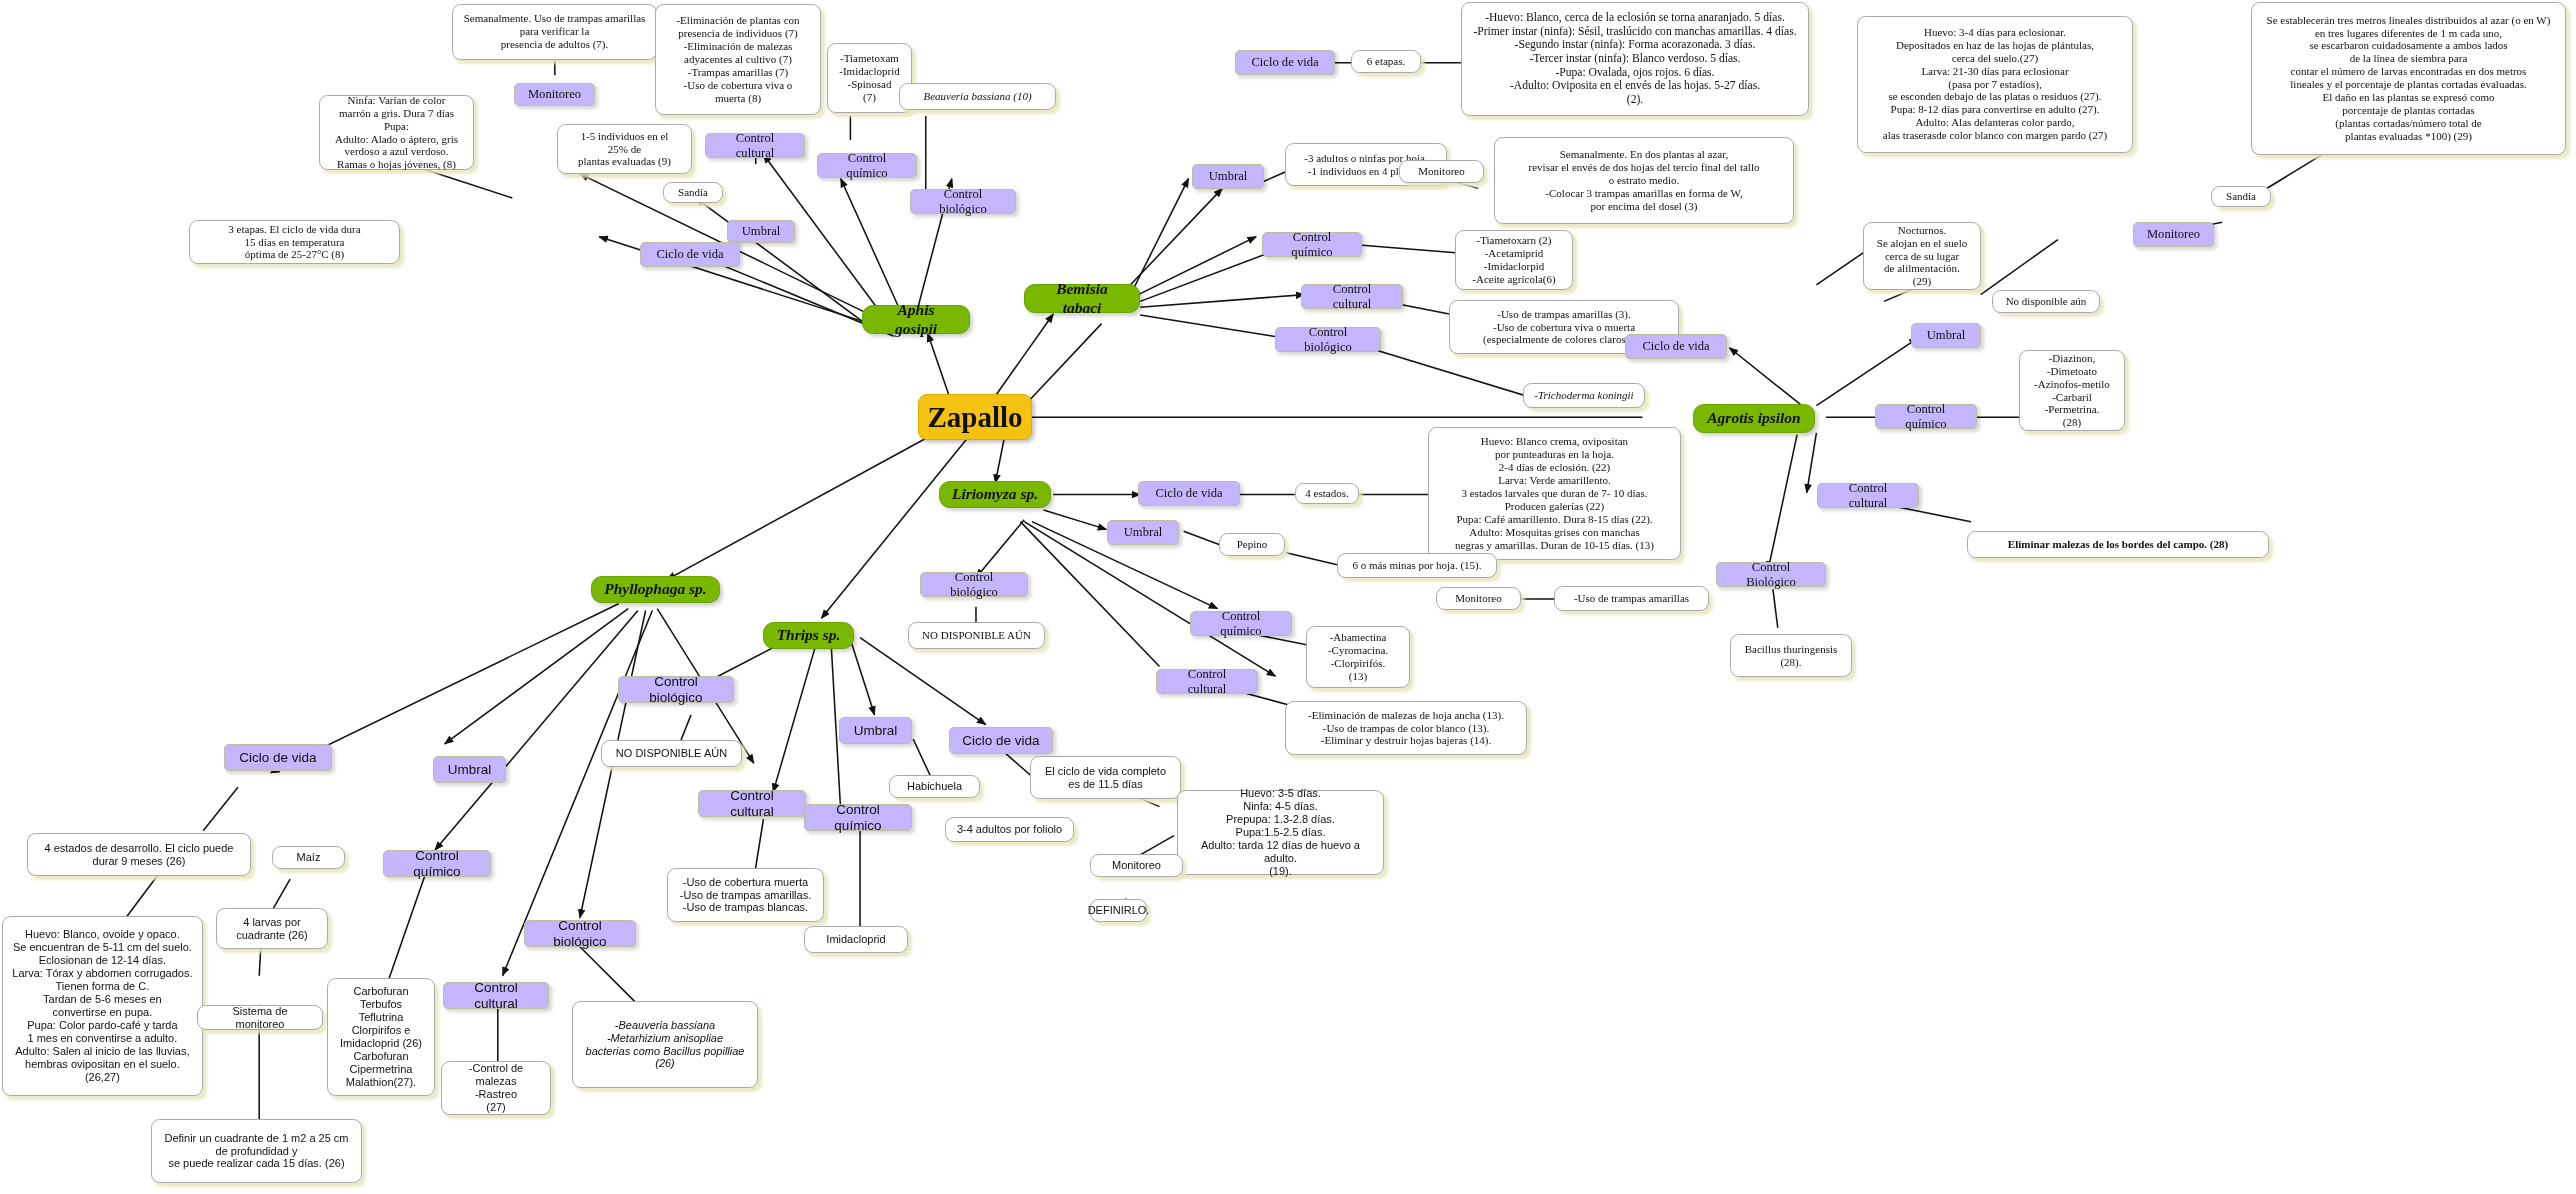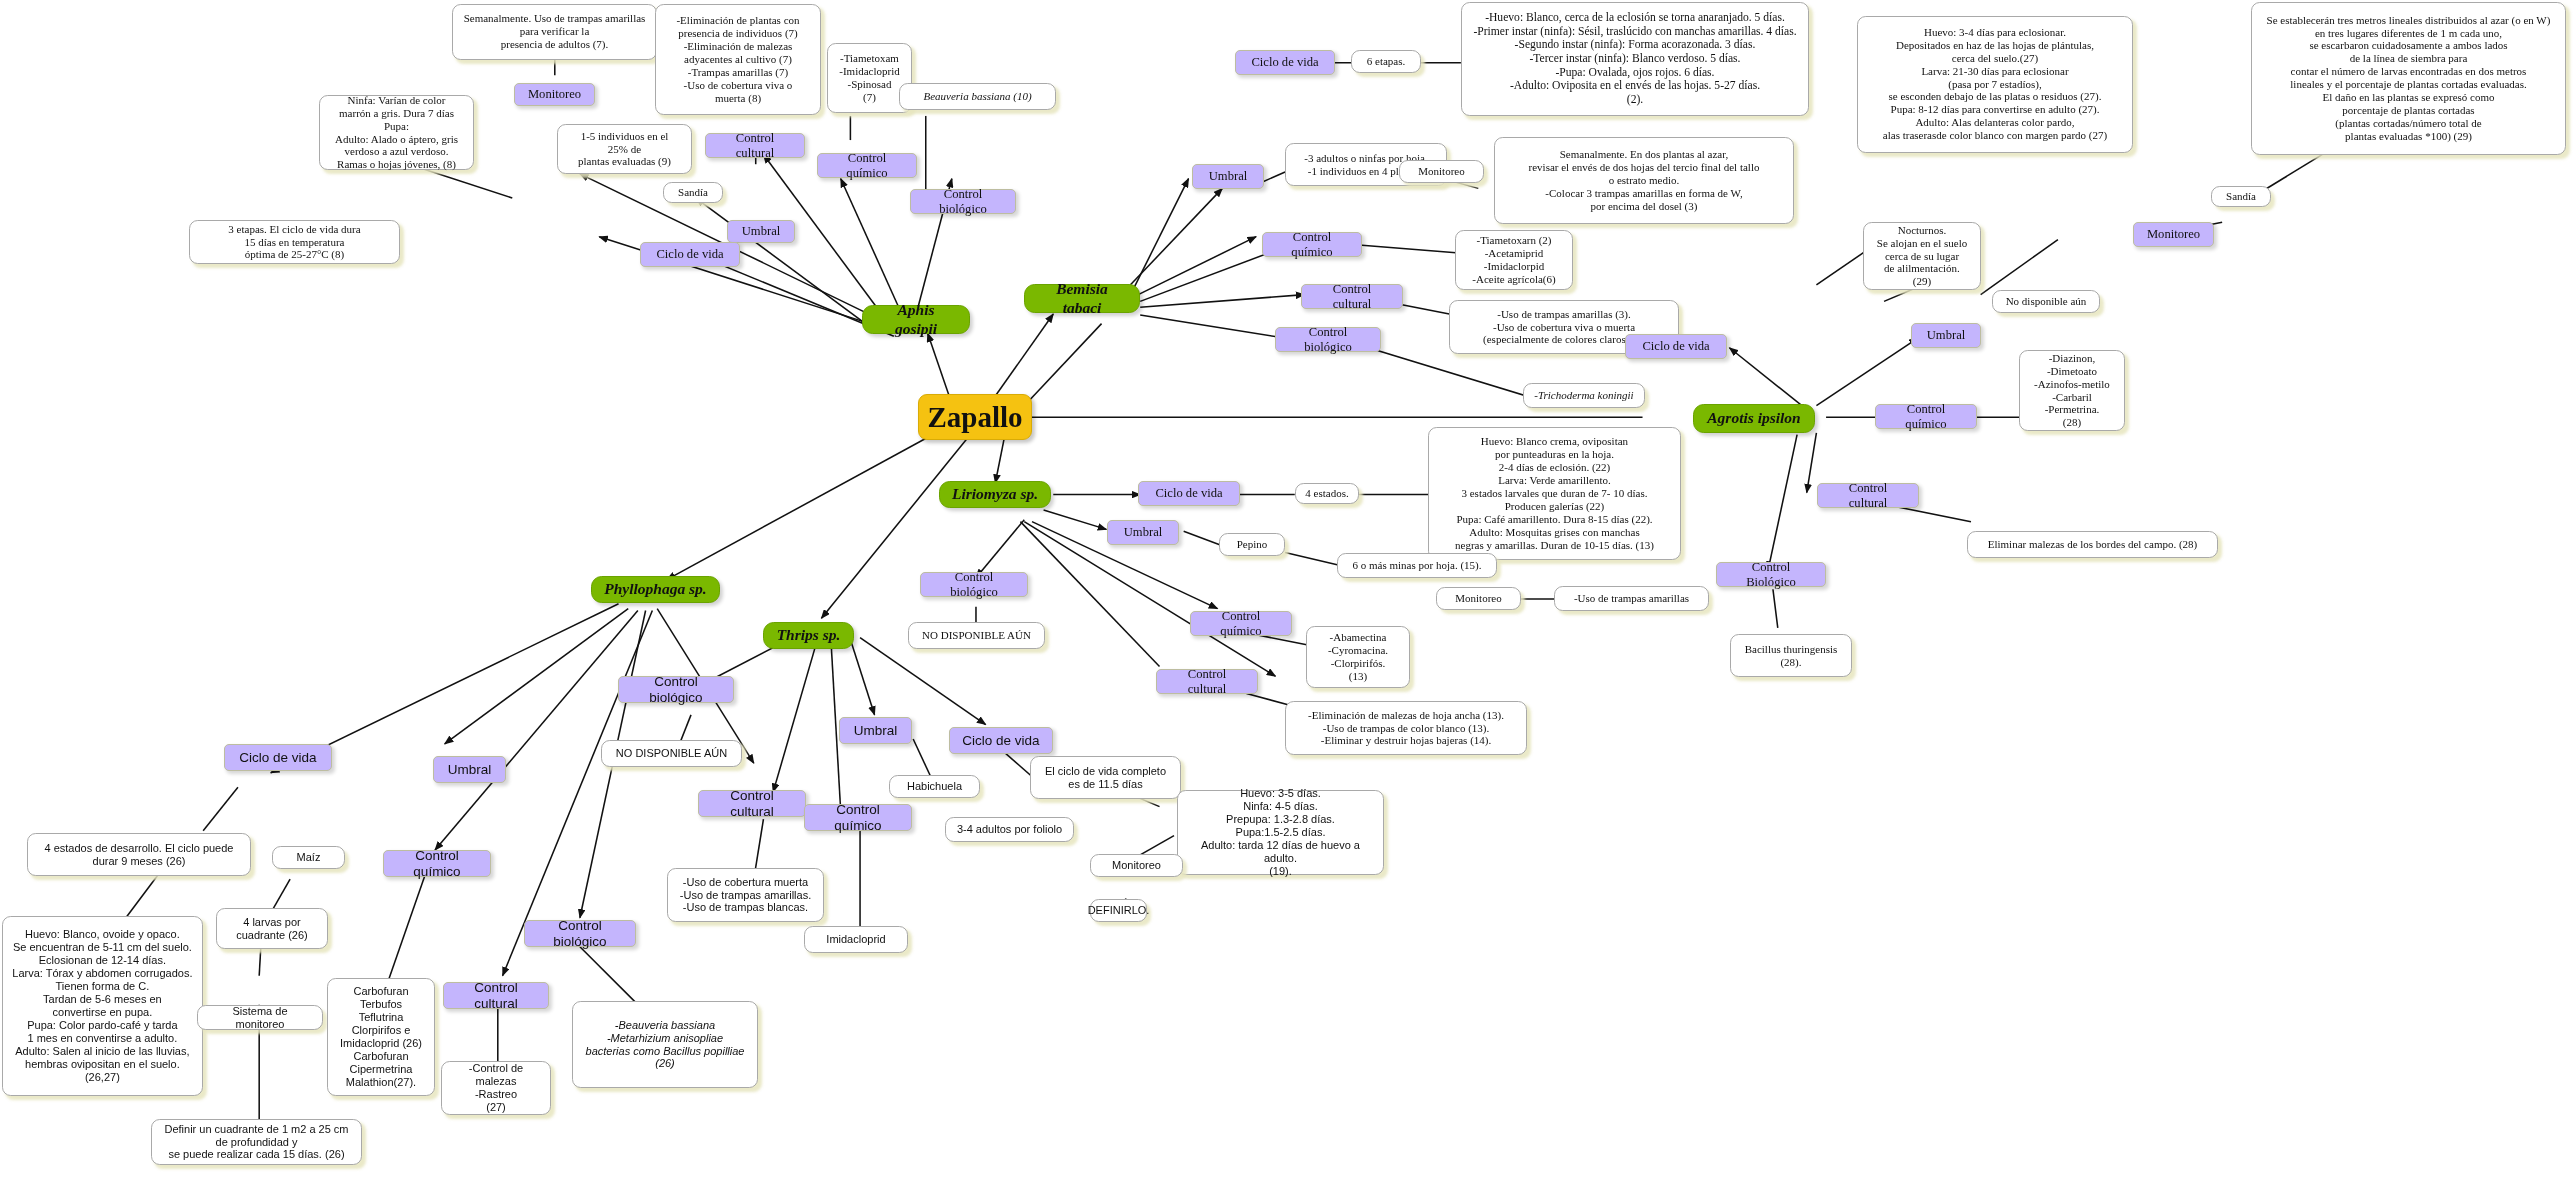--- a/index.html
+++ b/index.html
@@ -265,21 +265,21 @@
 
   <div class="node cat" style="left:1875px;top:404px;width:102px;height:25px;font-size:12.6px;">Control químico</div>
   <div class="node info tiny" style="left:2019px;top:350px;width:106px;height:81px;white-space:pre-line;">-Diazinon,
 -Dimetoato
 -Azinofos-metilo
 -Carbaril
 -Permetrina.
 (28)</div>
 
   <div class="node cat" style="left:1817px;top:483px;width:102px;height:25px;font-size:12.6px;">Control cultural</div>
-  <div class="node info tiny" style="left:1967px;top:531px;width:251px;height:27px;">Eliminar malezas de los bordes del campo. (28)</div>
+  <div class="node info tiny" style="left:1967px;top:531px;width:302px;height:27px;font-weight:bold;">Eliminar malezas de los bordes del campo. (28)</div>
 
   <div class="node cat" style="left:1716px;top:562px;width:110px;height:25px;font-size:12.6px;">Control Biológico</div>
   <div class="node info tiny" style="left:1730px;top:634px;width:122px;height:43px;white-space:pre-line;">Bacillus thuringensis
 (28).</div>
 
   <div class="node cat" style="left:1138px;top:481px;width:102px;height:25px;font-size:12.6px;">Ciclo de vida</div>
   <div class="node info tiny" style="left:1295px;top:483px;width:64px;height:21px;">4 estados.</div>
   <div class="node info tiny" style="left:1428px;top:427px;width:253px;height:133px;white-space:pre-line;">Huevo: Blanco crema, ovipositan
 por punteaduras en la hoja.
 2-4 días de eclosión. (22)
@@ -353,21 +353,21 @@
 1 mes en conventirse a adulto.
 Adulto: Salen al inicio de las lluvias,
 hembras ovipositan en el suelo.
 (26,27)</div>
 
   <div class="node cat sans" style="left:433px;top:756px;width:73px;height:27px;">Umbral</div>
   <div class="node info sans tiny" style="left:272px;top:846px;width:73px;height:23px;">Maíz</div>
   <div class="node info sans tiny" style="left:216px;top:908px;width:112px;height:41px;white-space:pre-line;">4 larvas por
 cuadrante (26)</div>
   <div class="node info sans tiny" style="left:197px;top:1005px;width:126px;height:25px;">Sistema de monitoreo</div>
-  <div class="node info sans tiny" style="left:151px;top:1119px;width:211px;height:46px;white-space:pre-line;">Definir un cuadrante de 1 m2 a 25 cm
+  <div class="node info sans tiny" style="left:151px;top:1119px;width:211px;height:64px;white-space:pre-line;">Definir un cuadrante de 1 m2 a 25 cm
 de profundidad y
 se puede realizar cada 15 días. (26)</div>
 
   <div class="node cat sans" style="left:383px;top:850px;width:108px;height:27px;">Control químico</div>
   <div class="node info sans tiny" style="left:327px;top:978px;width:108px;height:118px;white-space:pre-line;">Carbofuran
 Terbufos
 Teflutrina
 Clorpirifos e
 Imidacloprid (26)
 Carbofuran

